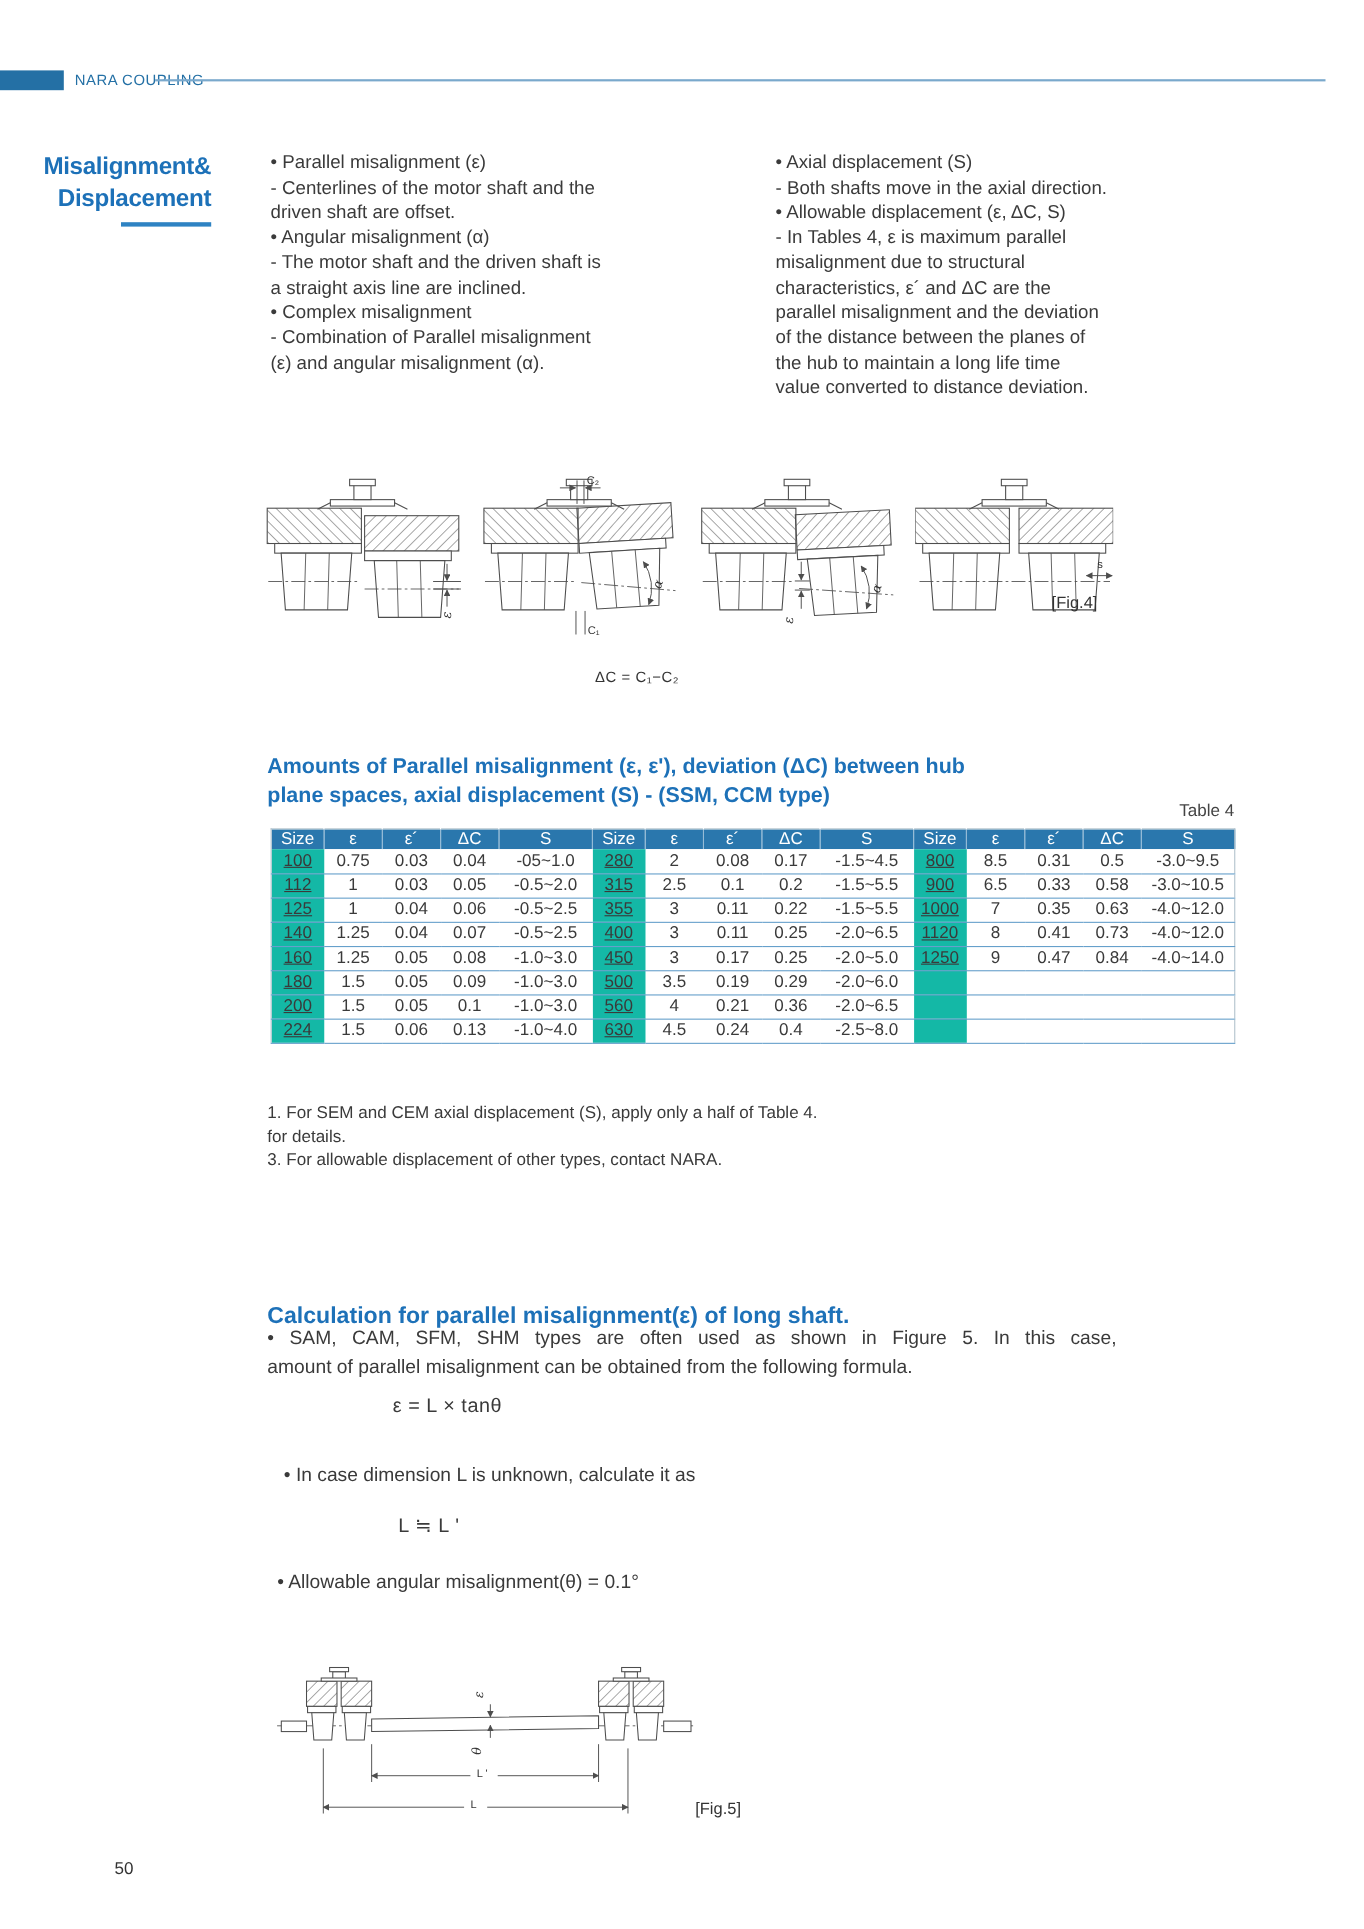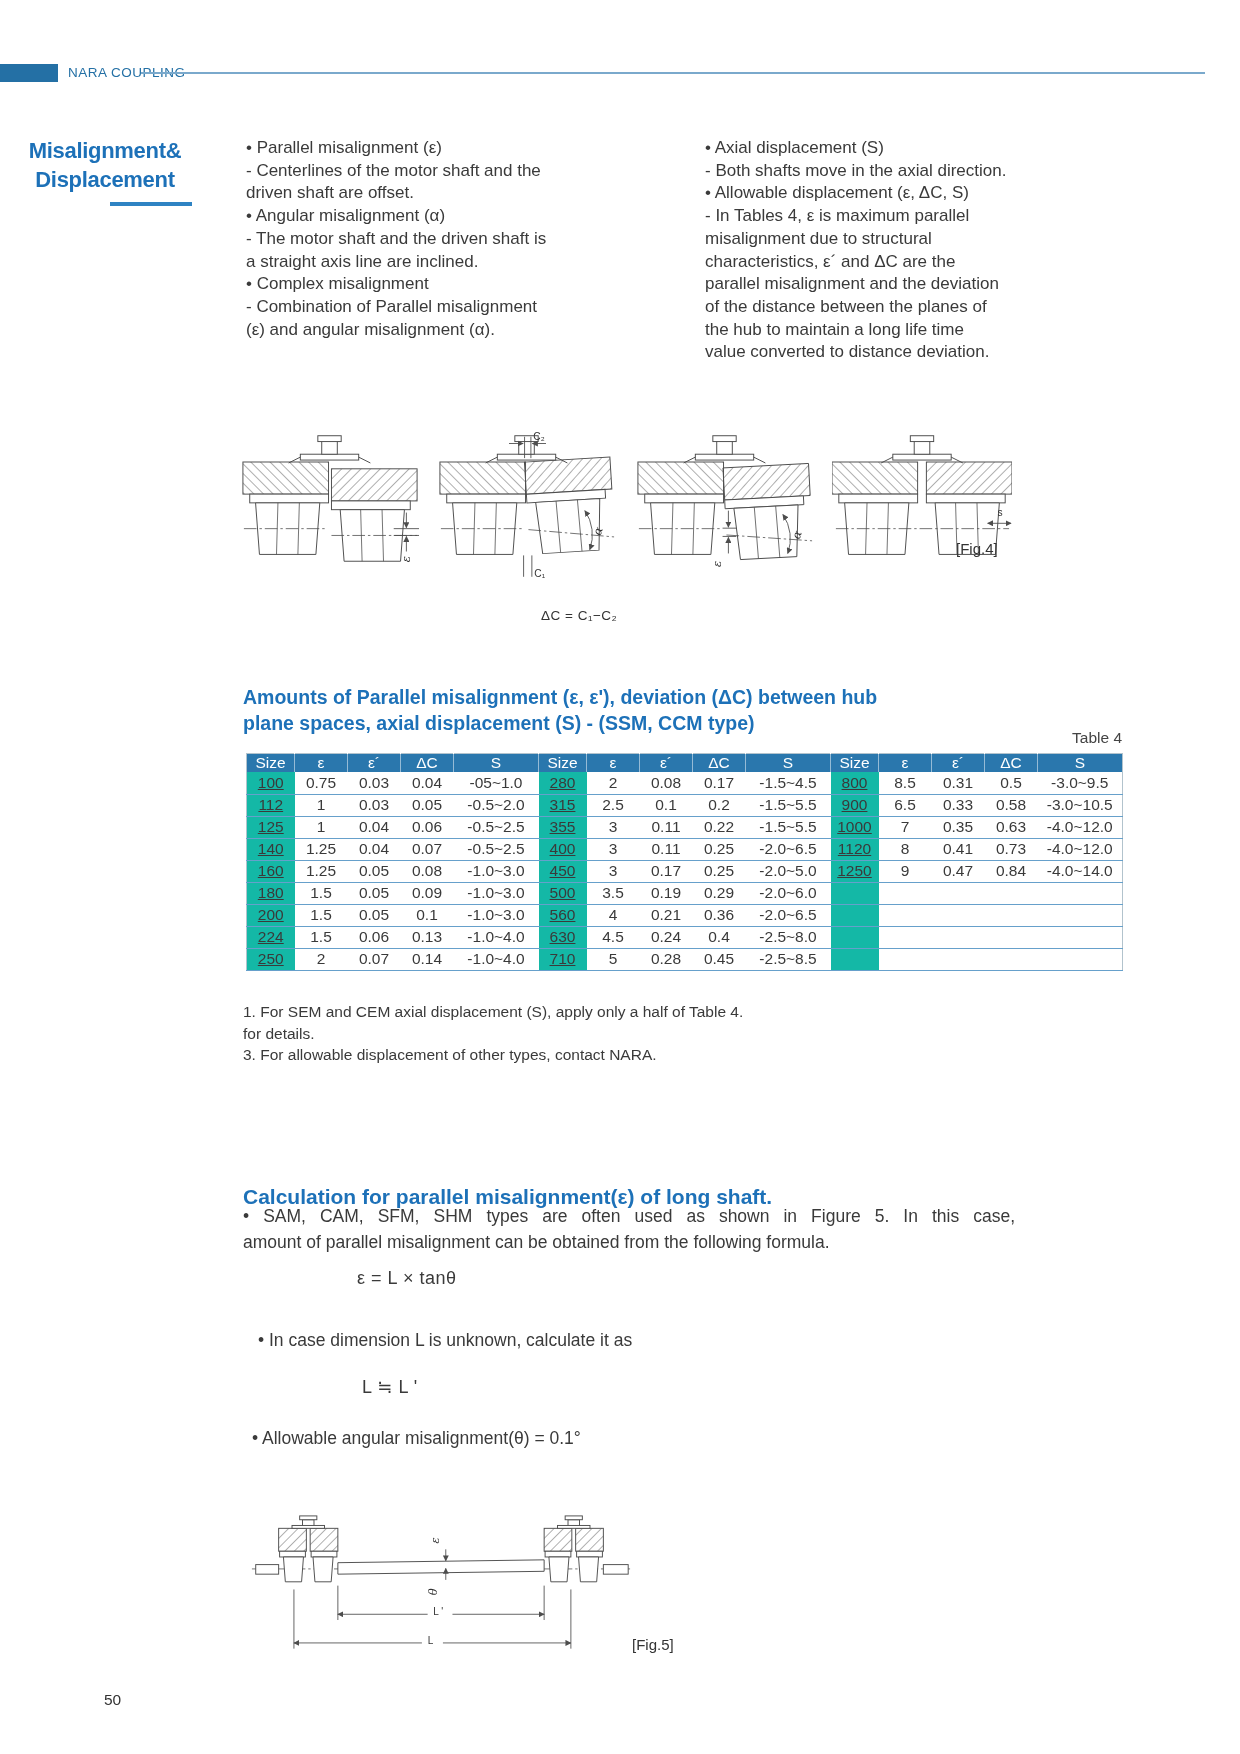--- a/index.html
+++ b/index.html
@@ -14,21 +14,21 @@
   html,body{background:#fff;}
   body{font-family:"Liberation Sans",sans-serif;color:var(--text);}
   .page{position:relative;width:1240px;height:1754px;background:#fff;overflow:hidden;}
 
   
   .hdr-block{position:absolute;left:0;top:64px;width:58px;height:18px;background:var(--brand);}
   .hdr-brand{position:absolute;left:68px;top:63px;font-size:13.5px;letter-spacing:.5px;color:var(--brand);line-height:19px;}
   .hdr-rule{position:absolute;left:141px;right:35px;top:72px;height:1.5px;background:var(--rule);}
 
   
-  .side-title{position:absolute;left:18px;top:136px;width:174px;text-align:center;color:var(--accent);font-weight:bold;font-size:22px;line-height:29px;letter-spacing:-0.3px;}
+  .side-title{position:absolute;left:18px;top:136px;width:174px;text-align:right;color:var(--accent);font-weight:bold;font-size:22px;line-height:29px;letter-spacing:-0.3px;}
   .side-title .bar{margin-top:8px;margin-left:auto;width:82px;height:3.5px;background:#2e83c3;}
 
   
   .intro{position:absolute;top:137px;font-size:17px;line-height:22.7px;color:var(--text);}
   .intro.c1{left:246px;width:370px;}
   .intro.c2{left:705px;width:335px;}
 
   
   .figrow{position:absolute;left:240px;top:430px;width:772px;display:flex;justify-content:space-between;}
   .figslot{width:180px;display:flex;flex-direction:column;align-items:flex-end;}
@@ -380,37 +380,20 @@
           <td>4.5</td>
           <td>0.24</td>
           <td>0.4</td>
           <td>-2.5~8.0</td>
           <td class="c-size"></td>
           <td></td>
           <td></td>
           <td></td>
           <td></td>
         </tr>
-        <tr>
-          <td class="c-size">250</td>
-          <td>2</td>
-          <td>0.07</td>
-          <td>0.14</td>
-          <td>-1.0~4.0</td>
-          <td class="c-size">710</td>
-          <td>5</td>
-          <td>0.28</td>
-          <td>0.45</td>
-          <td>-2.5~8.5</td>
-          <td class="c-size"></td>
-          <td></td>
-          <td></td>
-          <td></td>
-          <td></td>
-        </tr>
       </tbody>
   </table>
 
   <div class="notes">
       <div class="nline">1. For SEM and CEM axial displacement (S), apply only a half of Table 4.</div>
       <div class="nline">for details.</div>
       <div class="nline">3. For allowable displacement of other types, contact NARA.</div>
     </div>
 
   <div class="calc-heading">Calculation for parallel misalignment(ε) of long shaft.</div>

